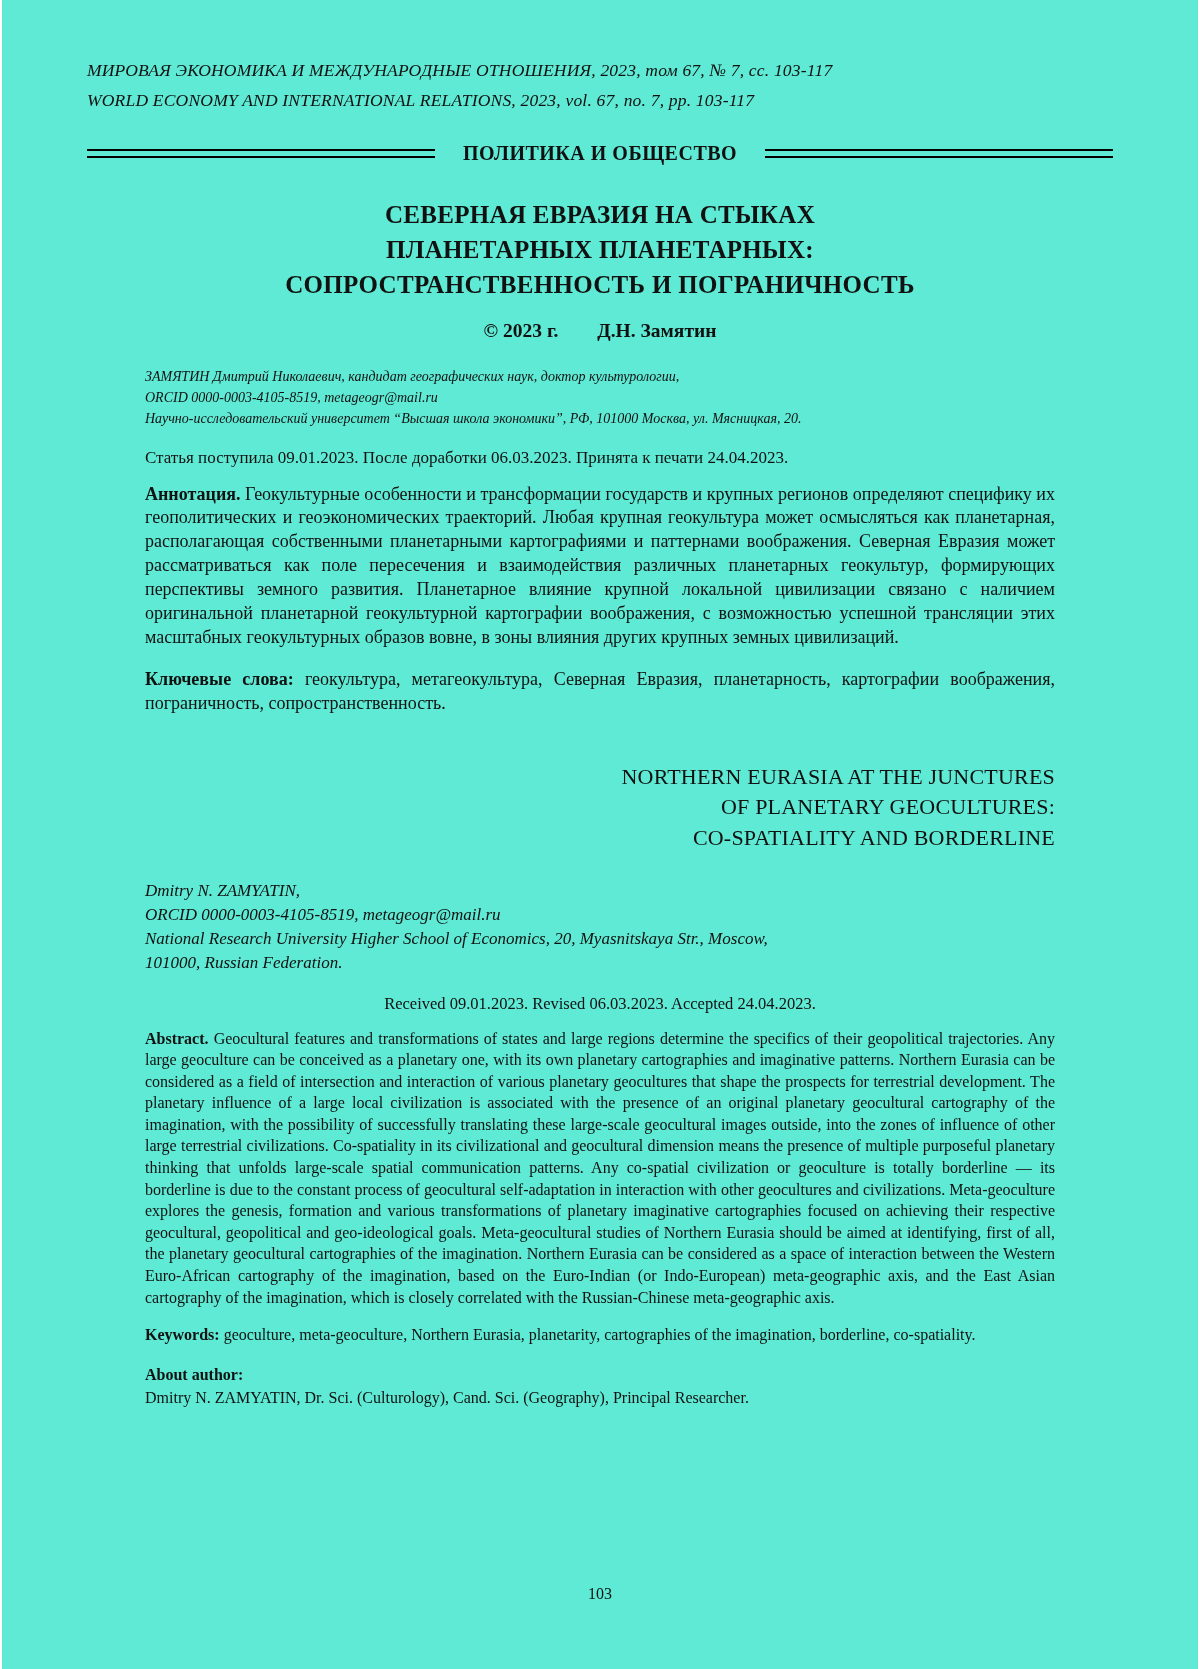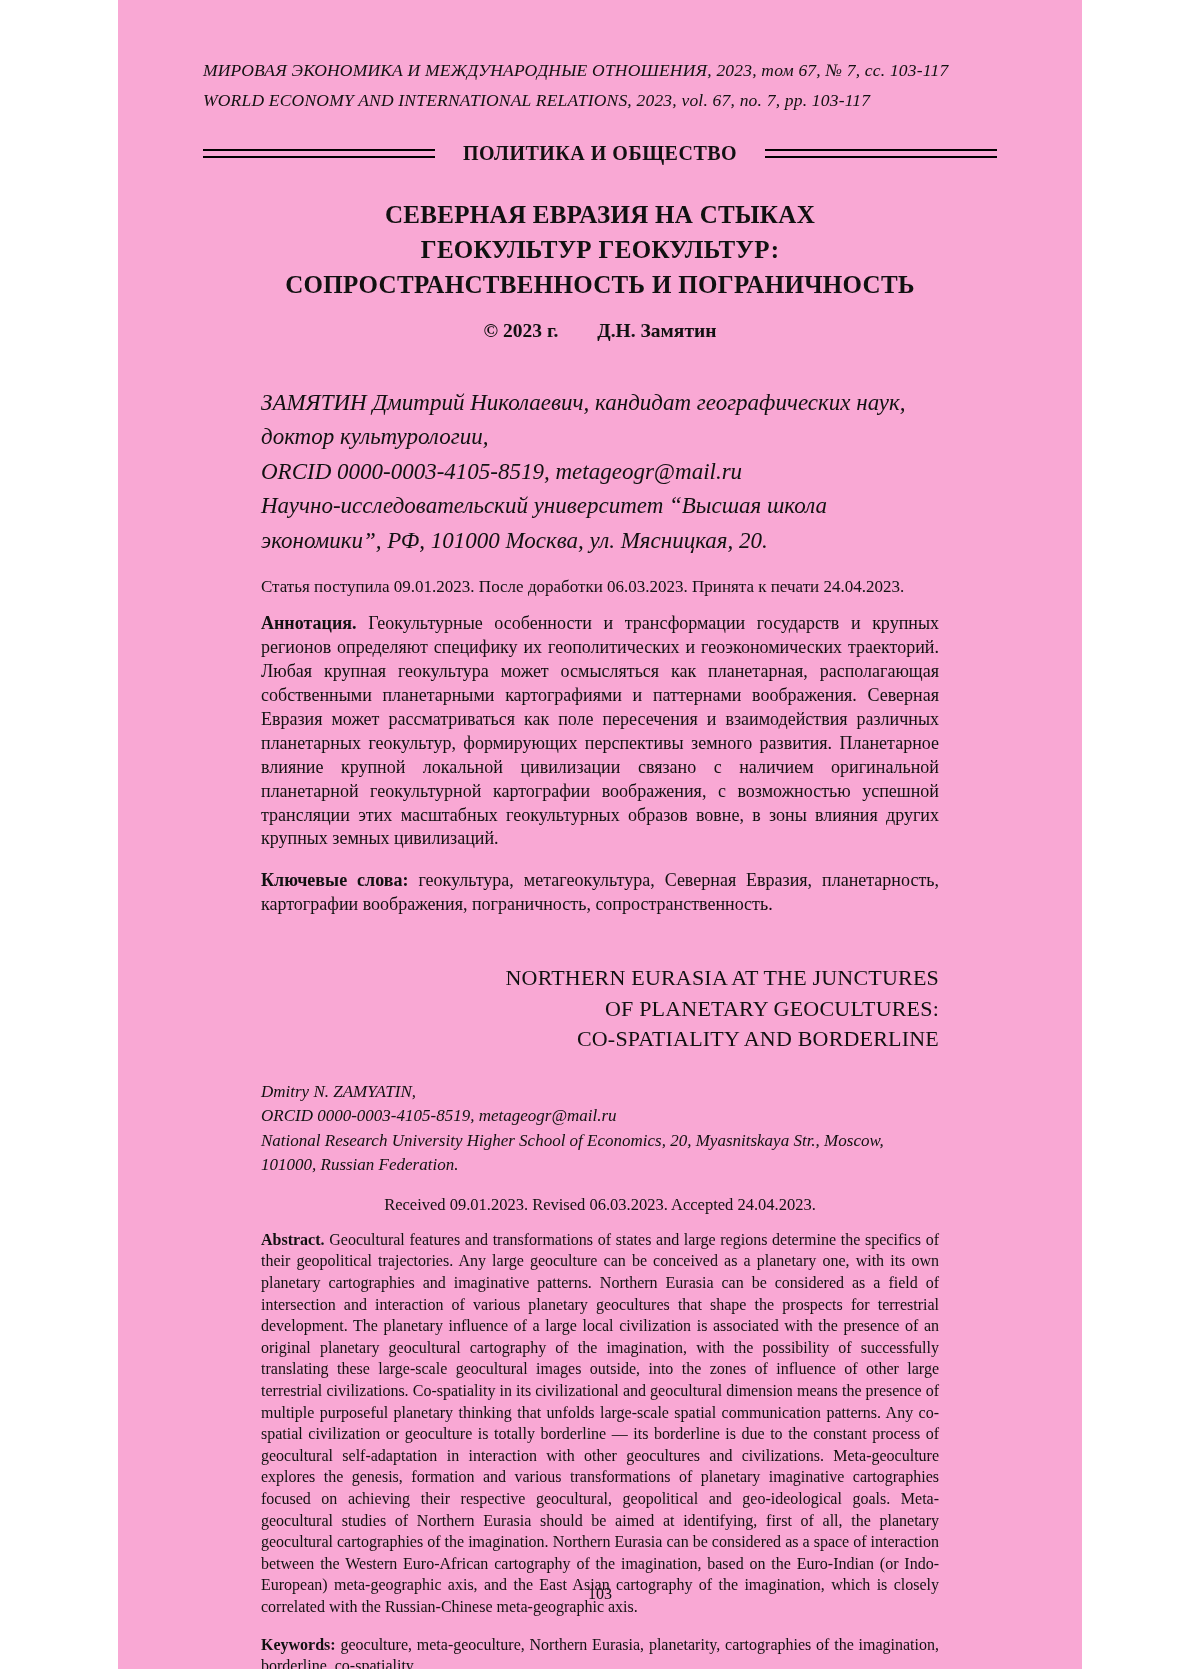--- a/index.html
+++ b/index.html
@@ -2,24 +2,24 @@
 <html lang="ru"><head>
 <meta charset="utf-8">
 <style>
   html, body {
     margin: 0;
     padding: 0;
     background: #ffffff;
   }
   .page {
     position: relative;
-    width: 964px;
+    width: 1196px;
     height: 1669px;
     margin: 0 auto;
-    background: #f9a8d4;
+    background: #5eead4;
     color: #111111;
     font-family: "Liberation Serif", "DejaVu Serif", serif;
     box-sizing: border-box;
     padding: 56px 85px 10px 85px;
     overflow: hidden;
   }
   
   .journal-head {
     font-style: italic;
     font-size: 17.5px;
@@ -67,23 +67,23 @@
   }
   .byline {
     text-align: center;
     font-weight: bold;
     font-size: 19.5px;
     margin-top: 18px;
   }
   .byline .author { margin-left: 34px; }
   .affil {
     font-style: italic;
-    font-size: 23px;
+    font-size: 14px;
     line-height: 1.5;
-    margin-top: 44px;
+    margin-top: 24px;
   }
   .received {
     font-size: 17px;
     margin-top: 19px;
   }
   .abstract-ru {
     margin-top: 15px;
     font-size: 18px;
     line-height: 1.33;
     text-align: justify;
@@ -156,21 +156,21 @@
     <span class="rule"></span>
     <span class="section-title">ПОЛИТИКА И ОБЩЕСТВО</span>
     <span class="rule"></span>
   </div>
 
   <div class="article">
 
 
     <h1 class="title-ru">
       <div>СЕВЕРНАЯ ЕВРАЗИЯ НА СТЫКАХ</div>
-      <div>ГЕОКУЛЬТУР ГЕОКУЛЬТУР:</div>
+      <div>ПЛАНЕТАРНЫХ ПЛАНЕТАРНЫХ:</div>
       <div>СОПРОСТРАНСТВЕННОСТЬ И ПОГРАНИЧНОСТЬ</div>
     </h1>
 
     <div class="byline">
       <span>© 2023 г.</span>
       <span class="author">Д.Н.  Замятин</span>
     </div>
 
     <div class="affil">
       <div>ЗАМЯТИН Дмитрий Николаевич, кандидат географических наук, доктор культурологии,</div>

